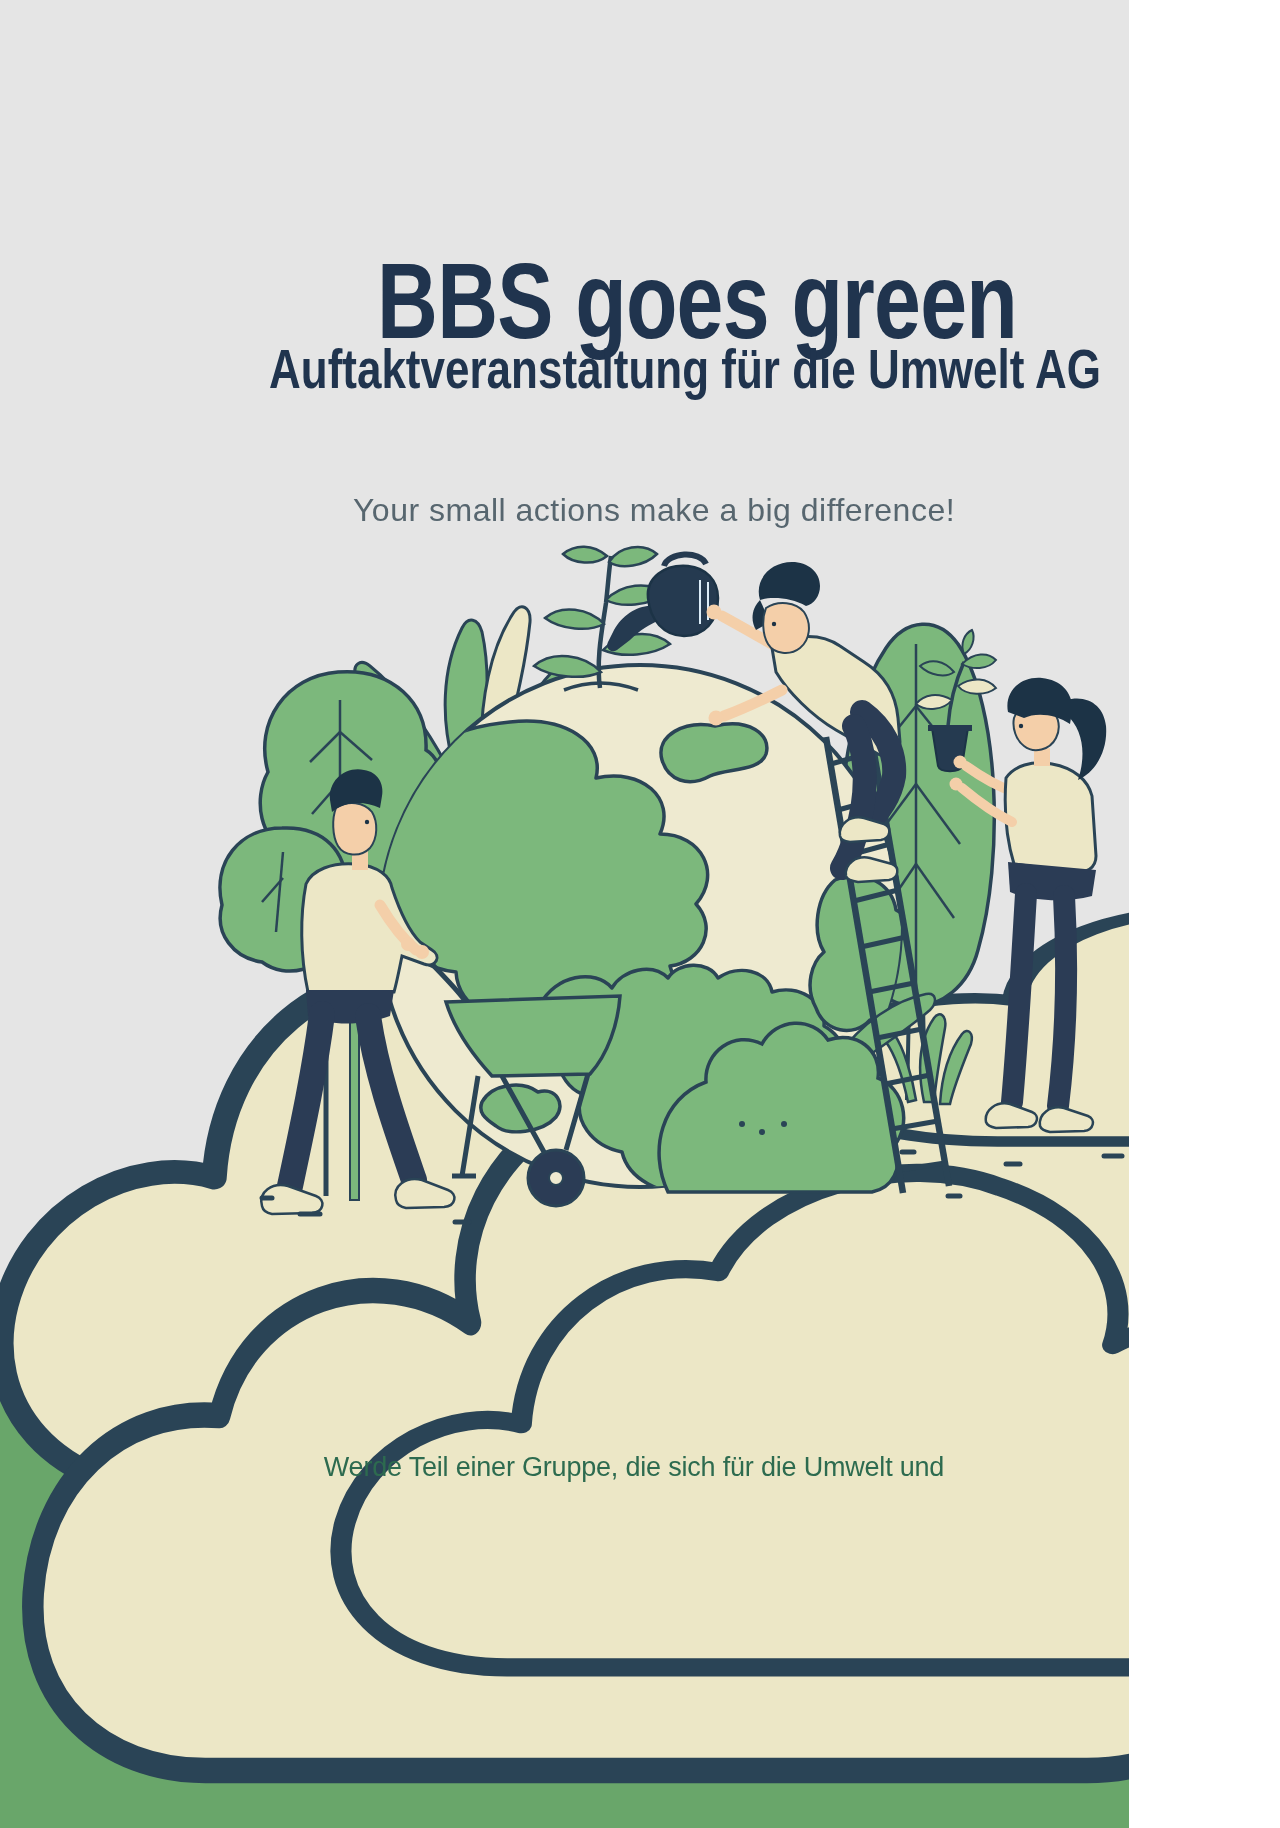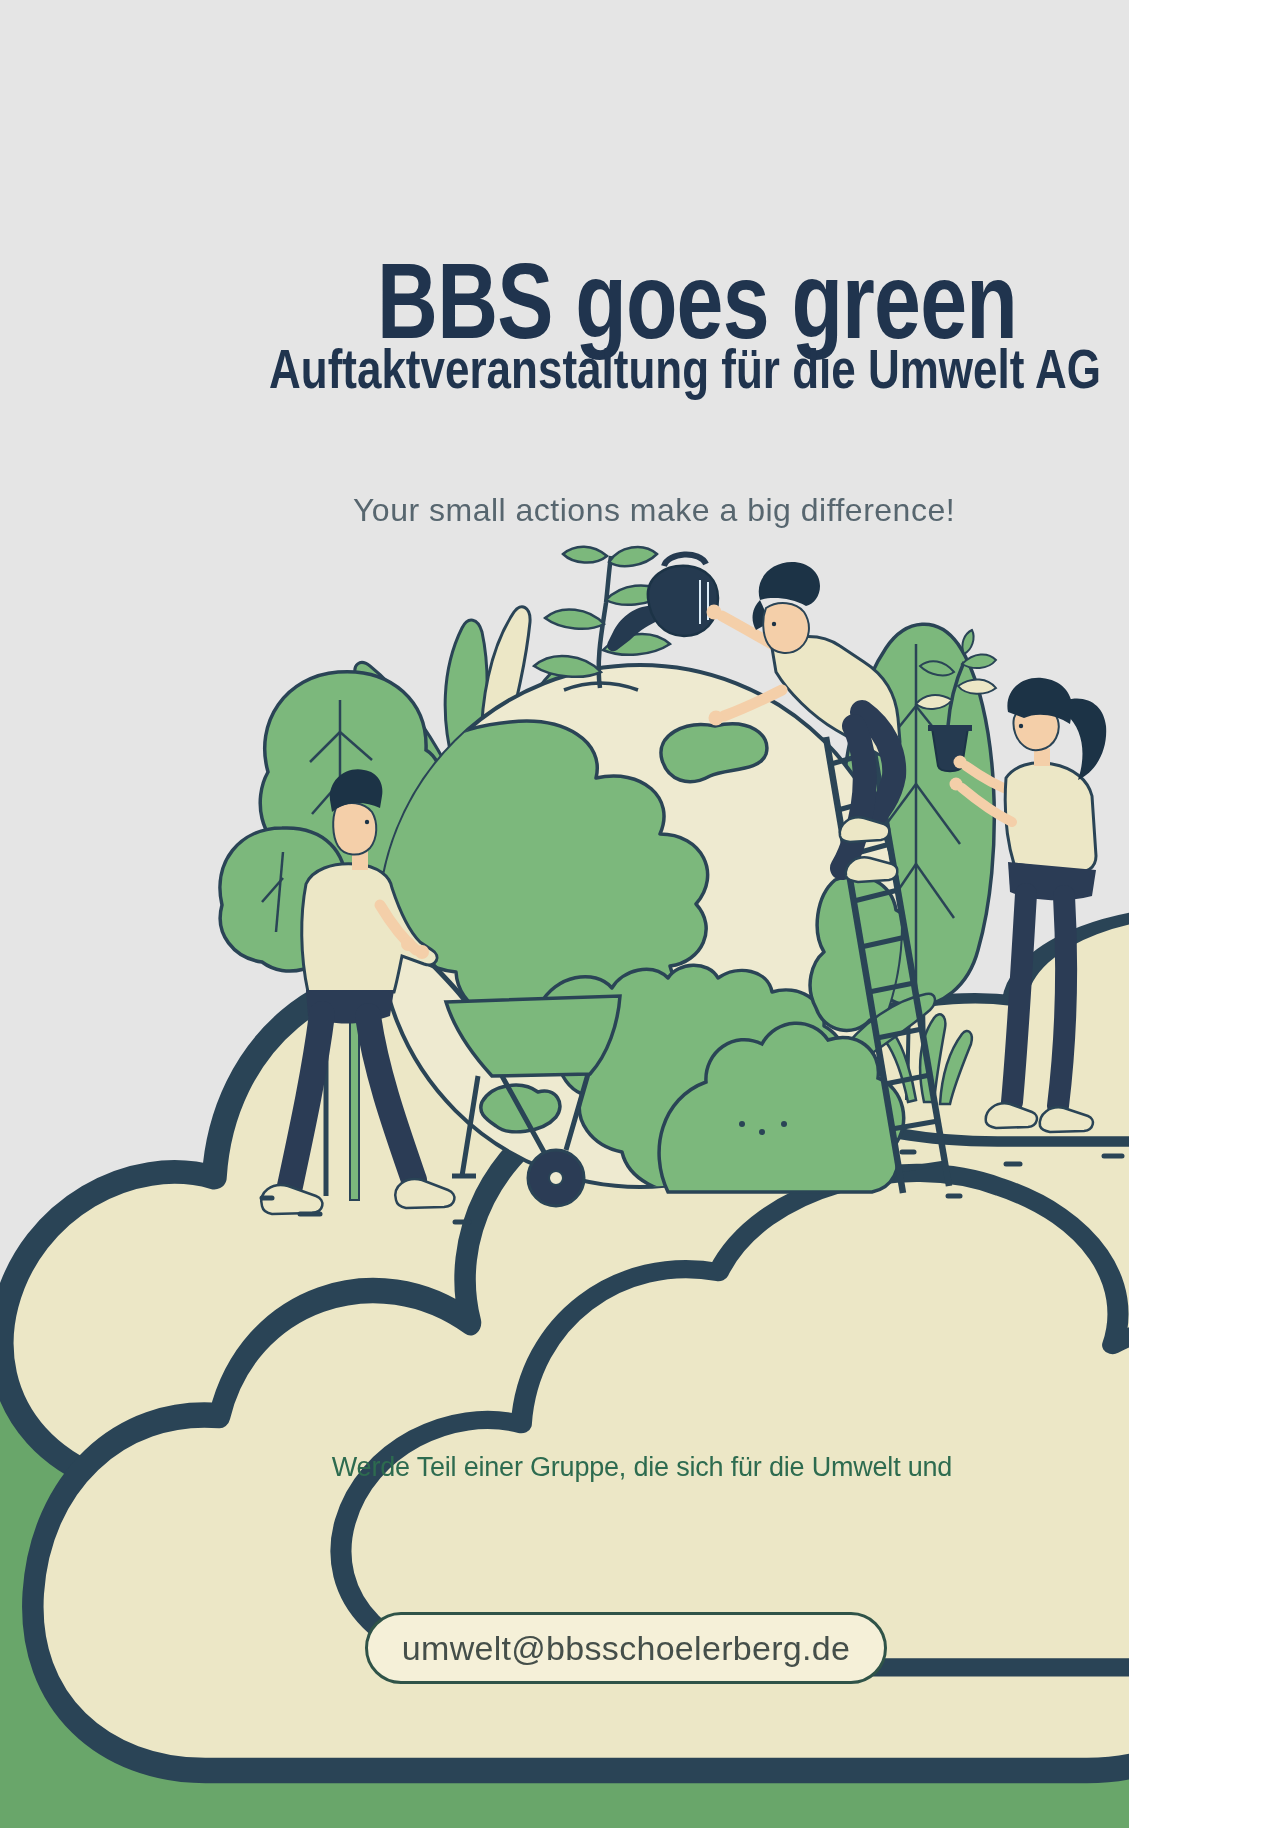--- a/index.html
+++ b/index.html
@@ -5,21 +5,21 @@
   html,body{margin:0;padding:0;}
   body{width:1280px;height:1828px;overflow:hidden;font-family:"Liberation Sans",sans-serif;}
   .poster{position:relative;width:1129px;height:1828px;background:#e5e5e5;overflow:hidden;}
   svg.scene{position:absolute;left:0;top:0;width:1280px;height:1828px;display:block;}
   .txt{position:absolute;text-align:center;white-space:nowrap;}
   .title{left:57px;top:168px;width:1280px;font-size:108px;line-height:122px;font-weight:bold;color:#20344e;}
   .title .squeeze{display:block;transform:scaleX(0.78);transform-origin:50% 50%;letter-spacing:-1px;}
   .subtitle{left:45px;top:288px;width:1280px;font-size:55px;line-height:70px;font-weight:bold;color:#20344e;}
   .subtitle .squeeze{display:block;transform:scaleX(0.80);transform-origin:50% 50%;}
   .tagline{left:14px;top:458px;width:1280px;font-size:32px;line-height:40px;font-weight:400;color:#57666f;letter-spacing:0.5px;}
-  .cta{left:8px;top:1448px;width:1268px;font-size:27px;line-height:38px;font-weight:400;color:#2d6b4f;letter-spacing:-0.2px;}
+  .cta{left:0px;top:1448px;width:1268px;font-size:27px;line-height:38px;font-weight:400;color:#2d6b4f;letter-spacing:-0.2px;}
   .cta span{display:block;}
   .email-pill{position:absolute;left:365px;top:1612px;width:522px;height:72px;box-sizing:border-box;
       background:#f5f0d8;border:3px solid #2f5348;border-radius:40px;
       font-size:34px;line-height:66px;text-align:center;color:#454f4a;cursor:pointer;letter-spacing:0.3px;}
 </style>
 </head>
 <body>
 
 <div class="poster">
 
@@ -244,17 +244,14 @@
     </h1>
   <h2 class="txt subtitle">
       <span class="squeeze">Auftaktveranstaltung für die Umwelt AG</span>
     </h2>
   <p class="txt tagline">Your small actions make a big difference!</p>
 
   <div class="txt cta">
     <span>Werde Teil einer Gruppe, die sich für die Umwelt und</span>
   </div>
 
-  <div class="email-pill">
-    <span>umwelt@bbsschoelerberg.de</span>
-  </div>
 
 </div>
 
 </body></html>

